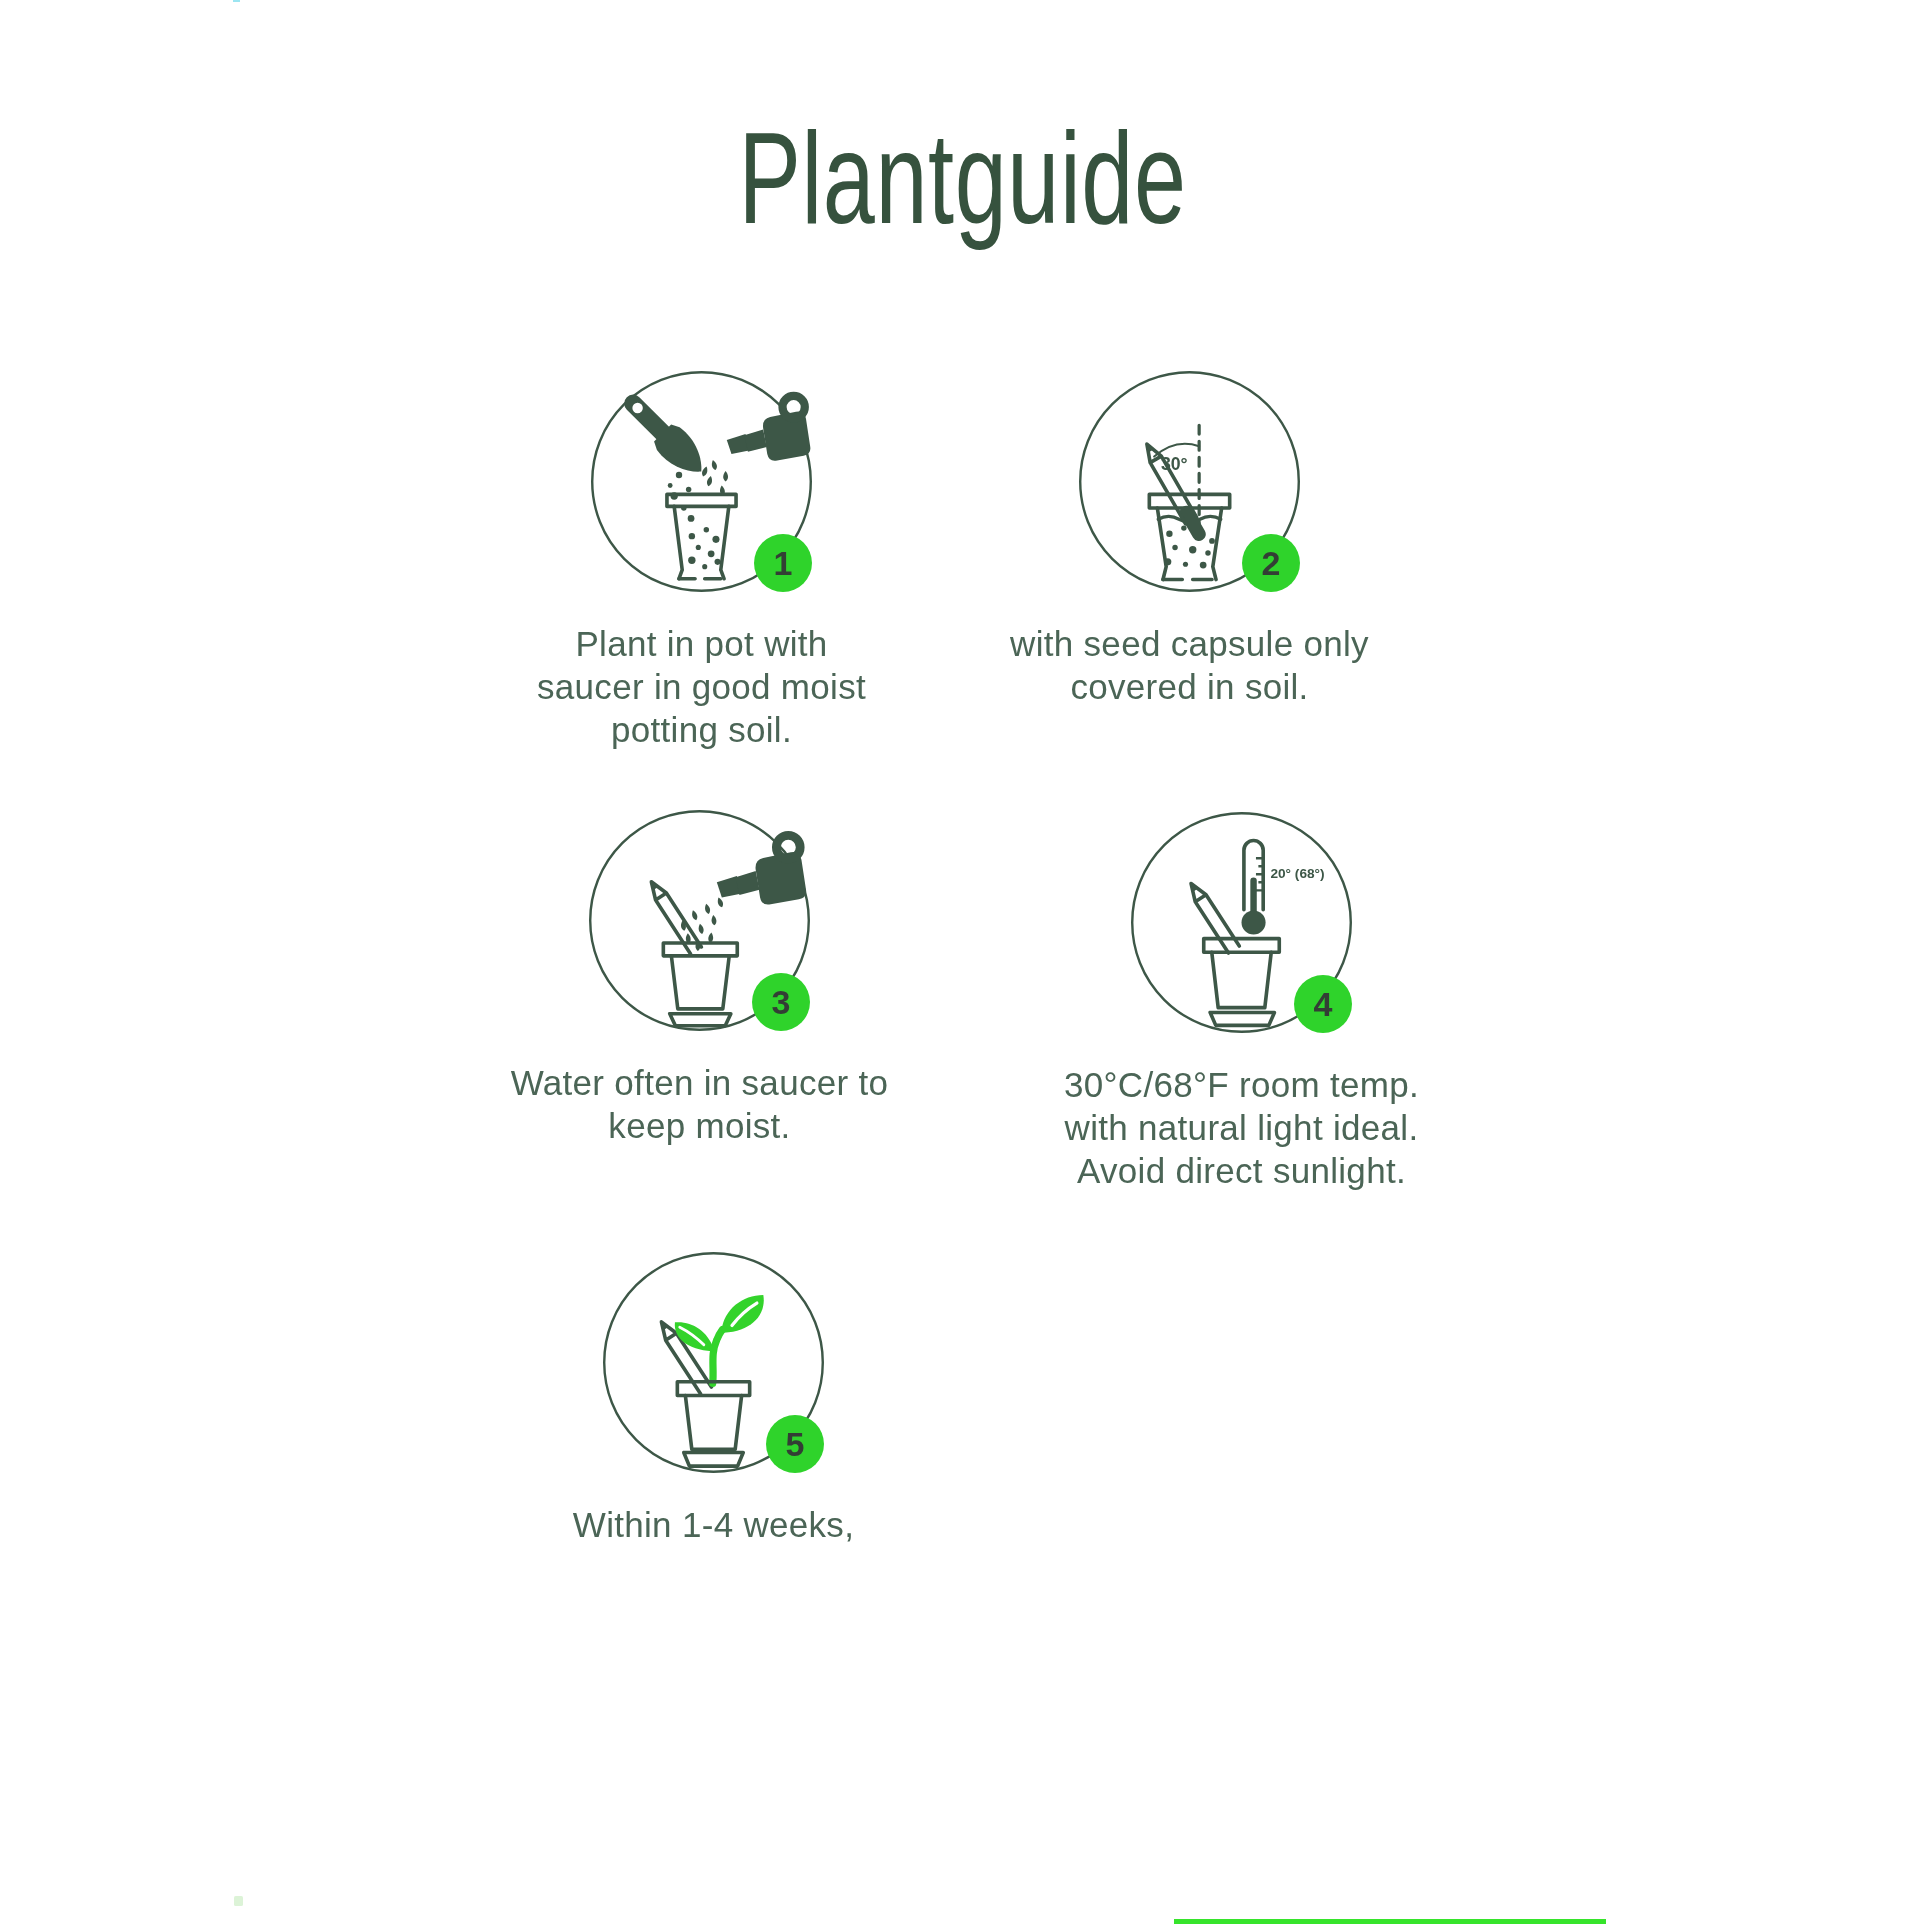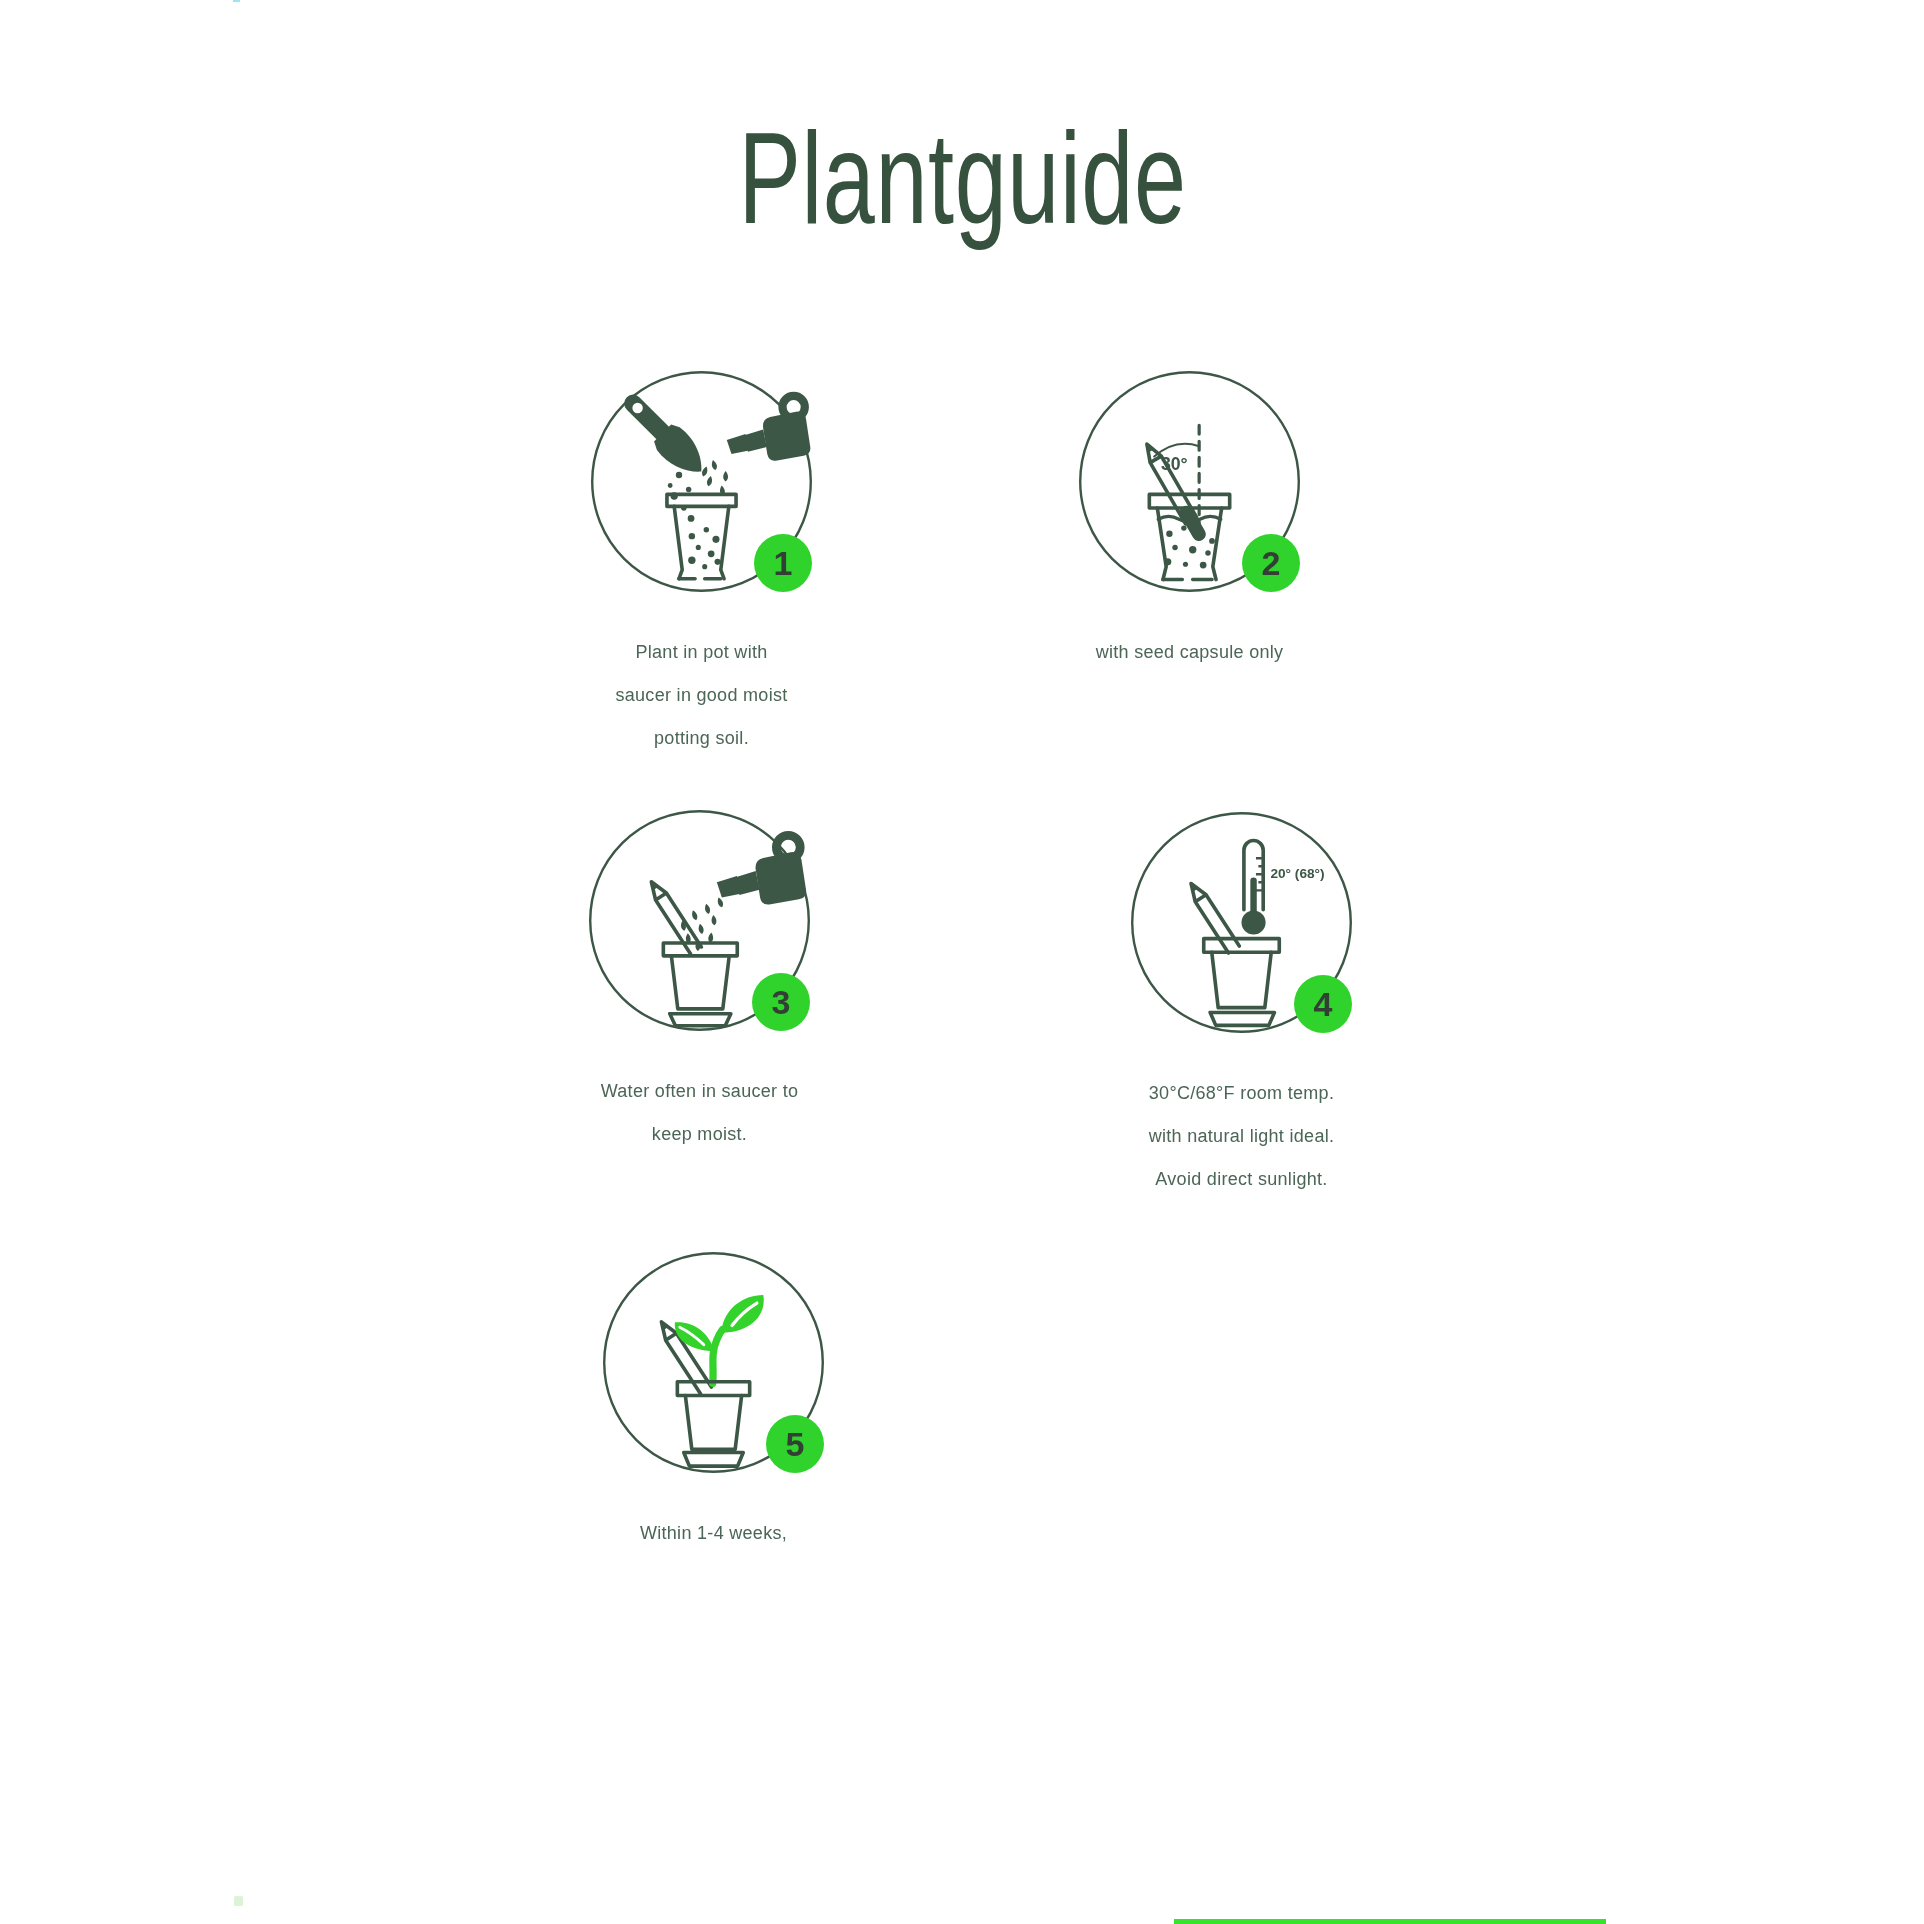--- a/index.html
+++ b/index.html
@@ -12,21 +12,21 @@
   .step-1{left:477px;top:369px;}
   .step-2{left:965px;top:369px;}
   .step-3{left:475px;top:808px;}
   .step-4{left:1017px;top:810px;}
   .step-5{left:489px;top:1250px;}
   .icon-wrap{position:relative;width:225px;height:225px;margin:0 auto;}
   .icon-wrap svg{display:block;}
   .badge{position:absolute;left:165px;top:165px;width:58px;height:58px;
       border-radius:50%;background:#2fd32b;display:flex;align-items:center;
       justify-content:center;font-size:34px;font-weight:bold;color:#333e35;}
-  .caption{margin-top:37px;text-align:center;color:#4b6556;font-size:18px;
+  .caption{margin-top:28px;text-align:center;color:#4b6556;font-size:35px;
       line-height:43px;letter-spacing:0.3px;}
   svg text{font-family:"Liberation Sans",sans-serif;fill:#3d5747;}
   .footer-bar{position:absolute;left:1174px;top:1919px;width:432px;height:6.4px;
       background:#36e42b;}
   .artifact-top{position:absolute;left:233px;top:0;width:7.2px;height:2.4px;
       background:#8be0ee;opacity:.85;}
   .artifact-bottom{position:absolute;left:234px;top:1896px;width:8.8px;height:9.6px;
       background:#cdeec6;opacity:.7;border-radius:1.6px;}
 </style>
 </head>
@@ -124,20 +124,21 @@
       <g transform="rotate(-30 152 206)">
         <rect x="143.5" y="166" width="17" height="48" rx="8.5" fill="#3d5747"></rect>
         <path d="M144,98 L152,76 L160,98 V186 M144,98 V186 M144,98 H160" fill="none" stroke="#3d5747" stroke-width="4.5" stroke-linecap="round" stroke-linejoin="round"></path>
         <path d="M149,86 L152,76 L155,86 Z" fill="#3d5747"></path>
       </g>
     </svg>
     <div class="badge">2</div>
   </div>
   <div class="caption">
     <div>with seed capsule only</div>
+    <div>covered in soil.</div>
   </div>
 </div>
 
 <div class="step step-3">
   <div class="icon-wrap">
     <svg width="225" height="225" viewBox="0 0 280 280">
       <circle cx="140" cy="140" r="136" fill="none" stroke="#3d5747" stroke-width="3"></circle>
       <g transform="rotate(-33 140 184)">
         <path d="M132,96 L140,74 L148,96 V176 M132,96 V176 M132,96 H148" fill="none" stroke="#3d5747" stroke-width="4.5" stroke-linecap="round" stroke-linejoin="round"></path>
         <path d="M137,84 L140,74 L143,84 Z" fill="#3d5747"></path>

